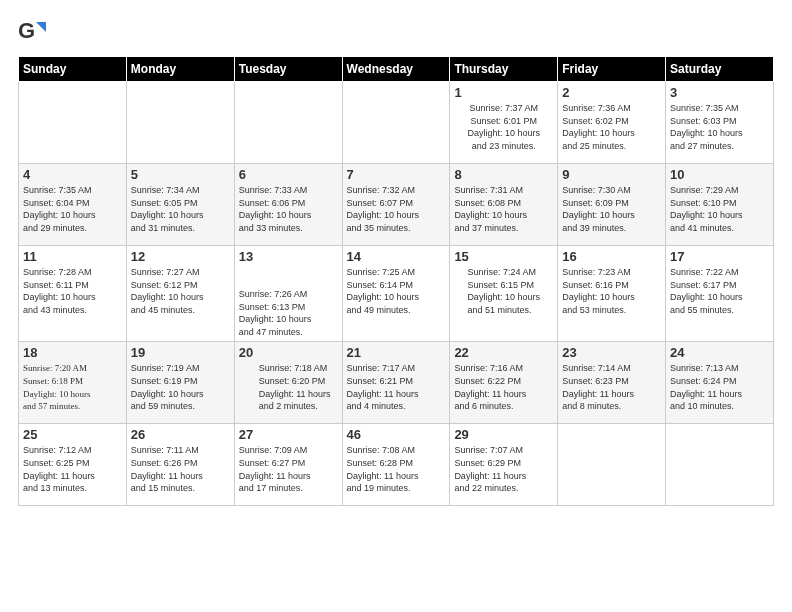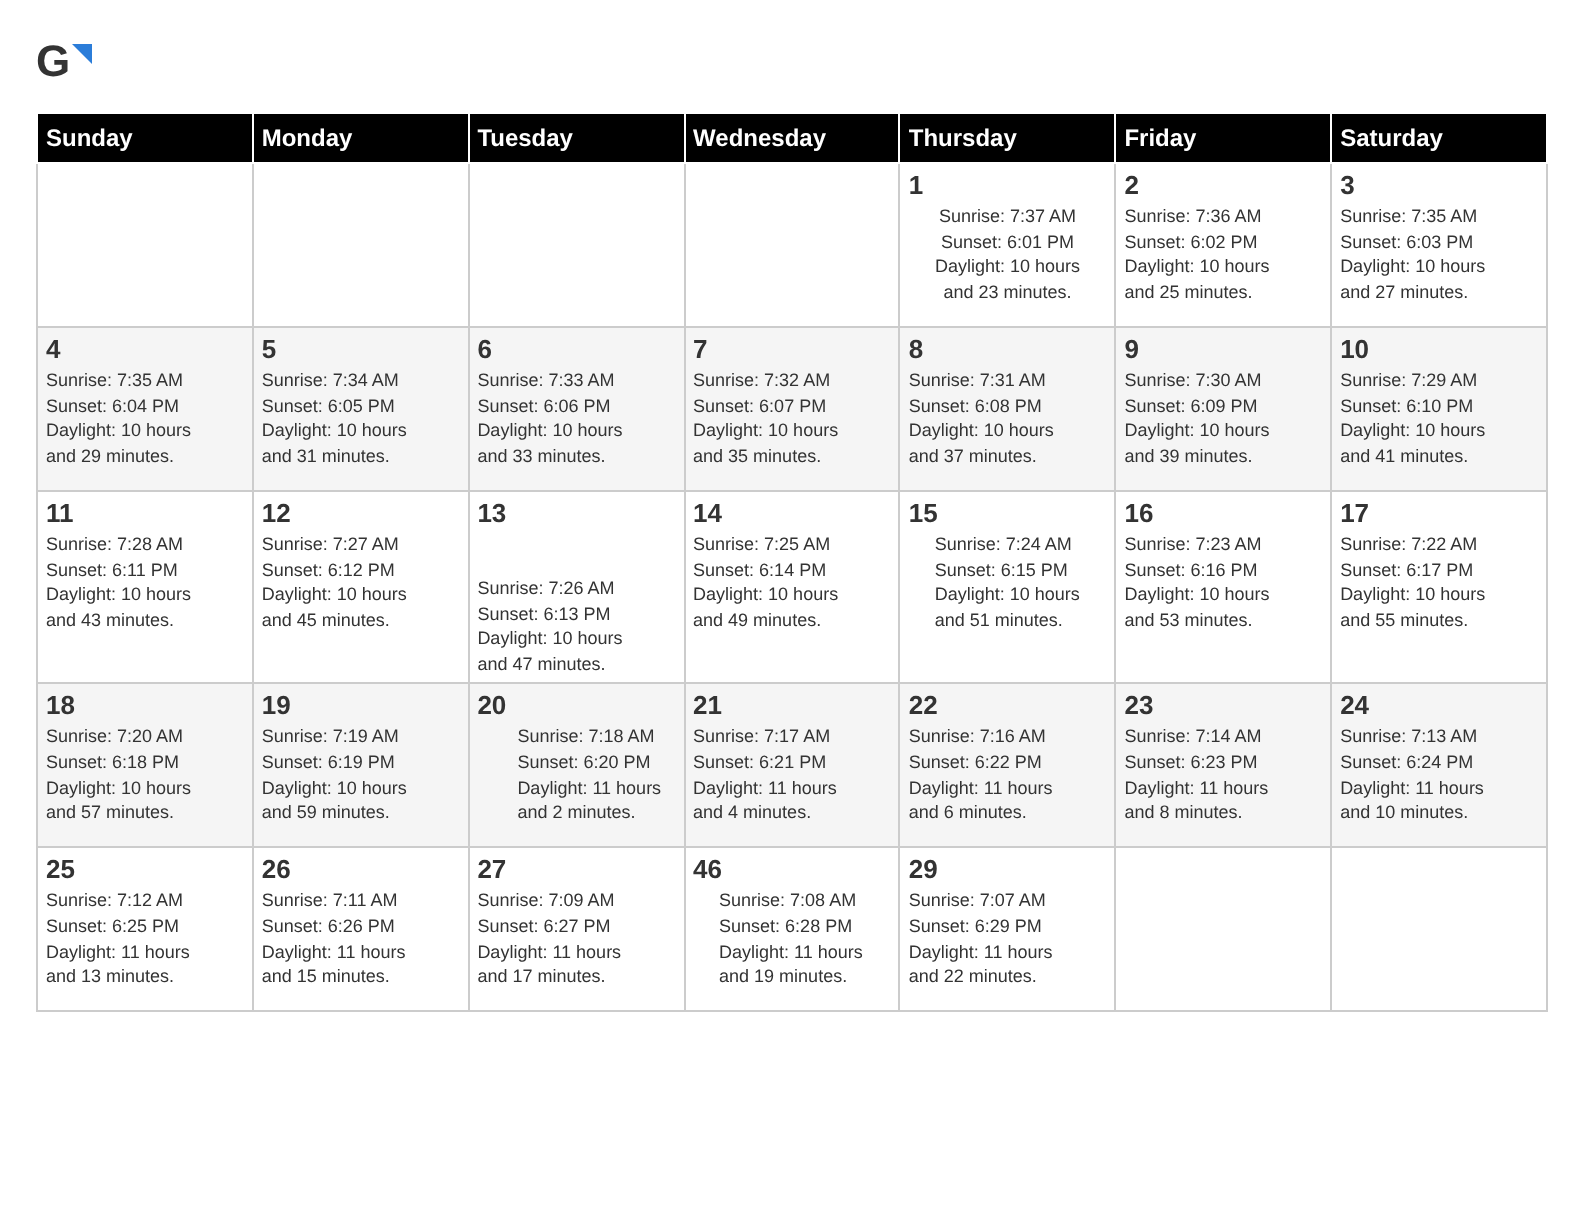--- a/index.html
+++ b/index.html
@@ -242,21 +242,21 @@
             <span class="day-number">17</span>
             <div class="day-info" style="white-space: pre-line;">Sunrise: 7:22 AM
 Sunset: 6:17 PM
 Daylight: 10 hours
 and 55 minutes.</div>
           </td>
         </tr>
         <tr>
           <td>
             <span class="day-number">18</span>
-            <div class="day-info" style="white-space: pre-line;">Sunrise: 7:20 AM
+            <div class="day-info" style="white-space: pre-line; font-family: Liberation Serif, serif;">Sunrise: 7:20 AM
 Sunset: 6:18 PM
 Daylight: 10 hours
 and 57 minutes.</div>
           </td>
           <td>
             <span class="day-number">19</span>
             <div class="day-info" style="white-space: pre-line;">Sunrise: 7:19 AM
 Sunset: 6:19 PM
 Daylight: 10 hours
 and 59 minutes.</div>
@@ -314,21 +314,21 @@
           </td>
           <td>
             <span class="day-number">27</span>
             <div class="day-info" style="white-space: pre-line;">Sunrise: 7:09 AM
 Sunset: 6:27 PM
 Daylight: 11 hours
 and 17 minutes.</div>
           </td>
           <td>
             <span class="day-number">46</span>
-            <div class="day-info" style="white-space: pre-line; margin-left: 13px;">Sunrise: 7:08 AM
+            <div class="day-info" style="white-space: pre-line;">Sunrise: 7:08 AM
 Sunset: 6:28 PM
 Daylight: 11 hours
 and 19 minutes.</div>
           </td>
           <td>
             <span class="day-number">29</span>
             <div class="day-info" style="white-space: pre-line;">Sunrise: 7:07 AM
 Sunset: 6:29 PM
 Daylight: 11 hours
 and 22 minutes.</div>

